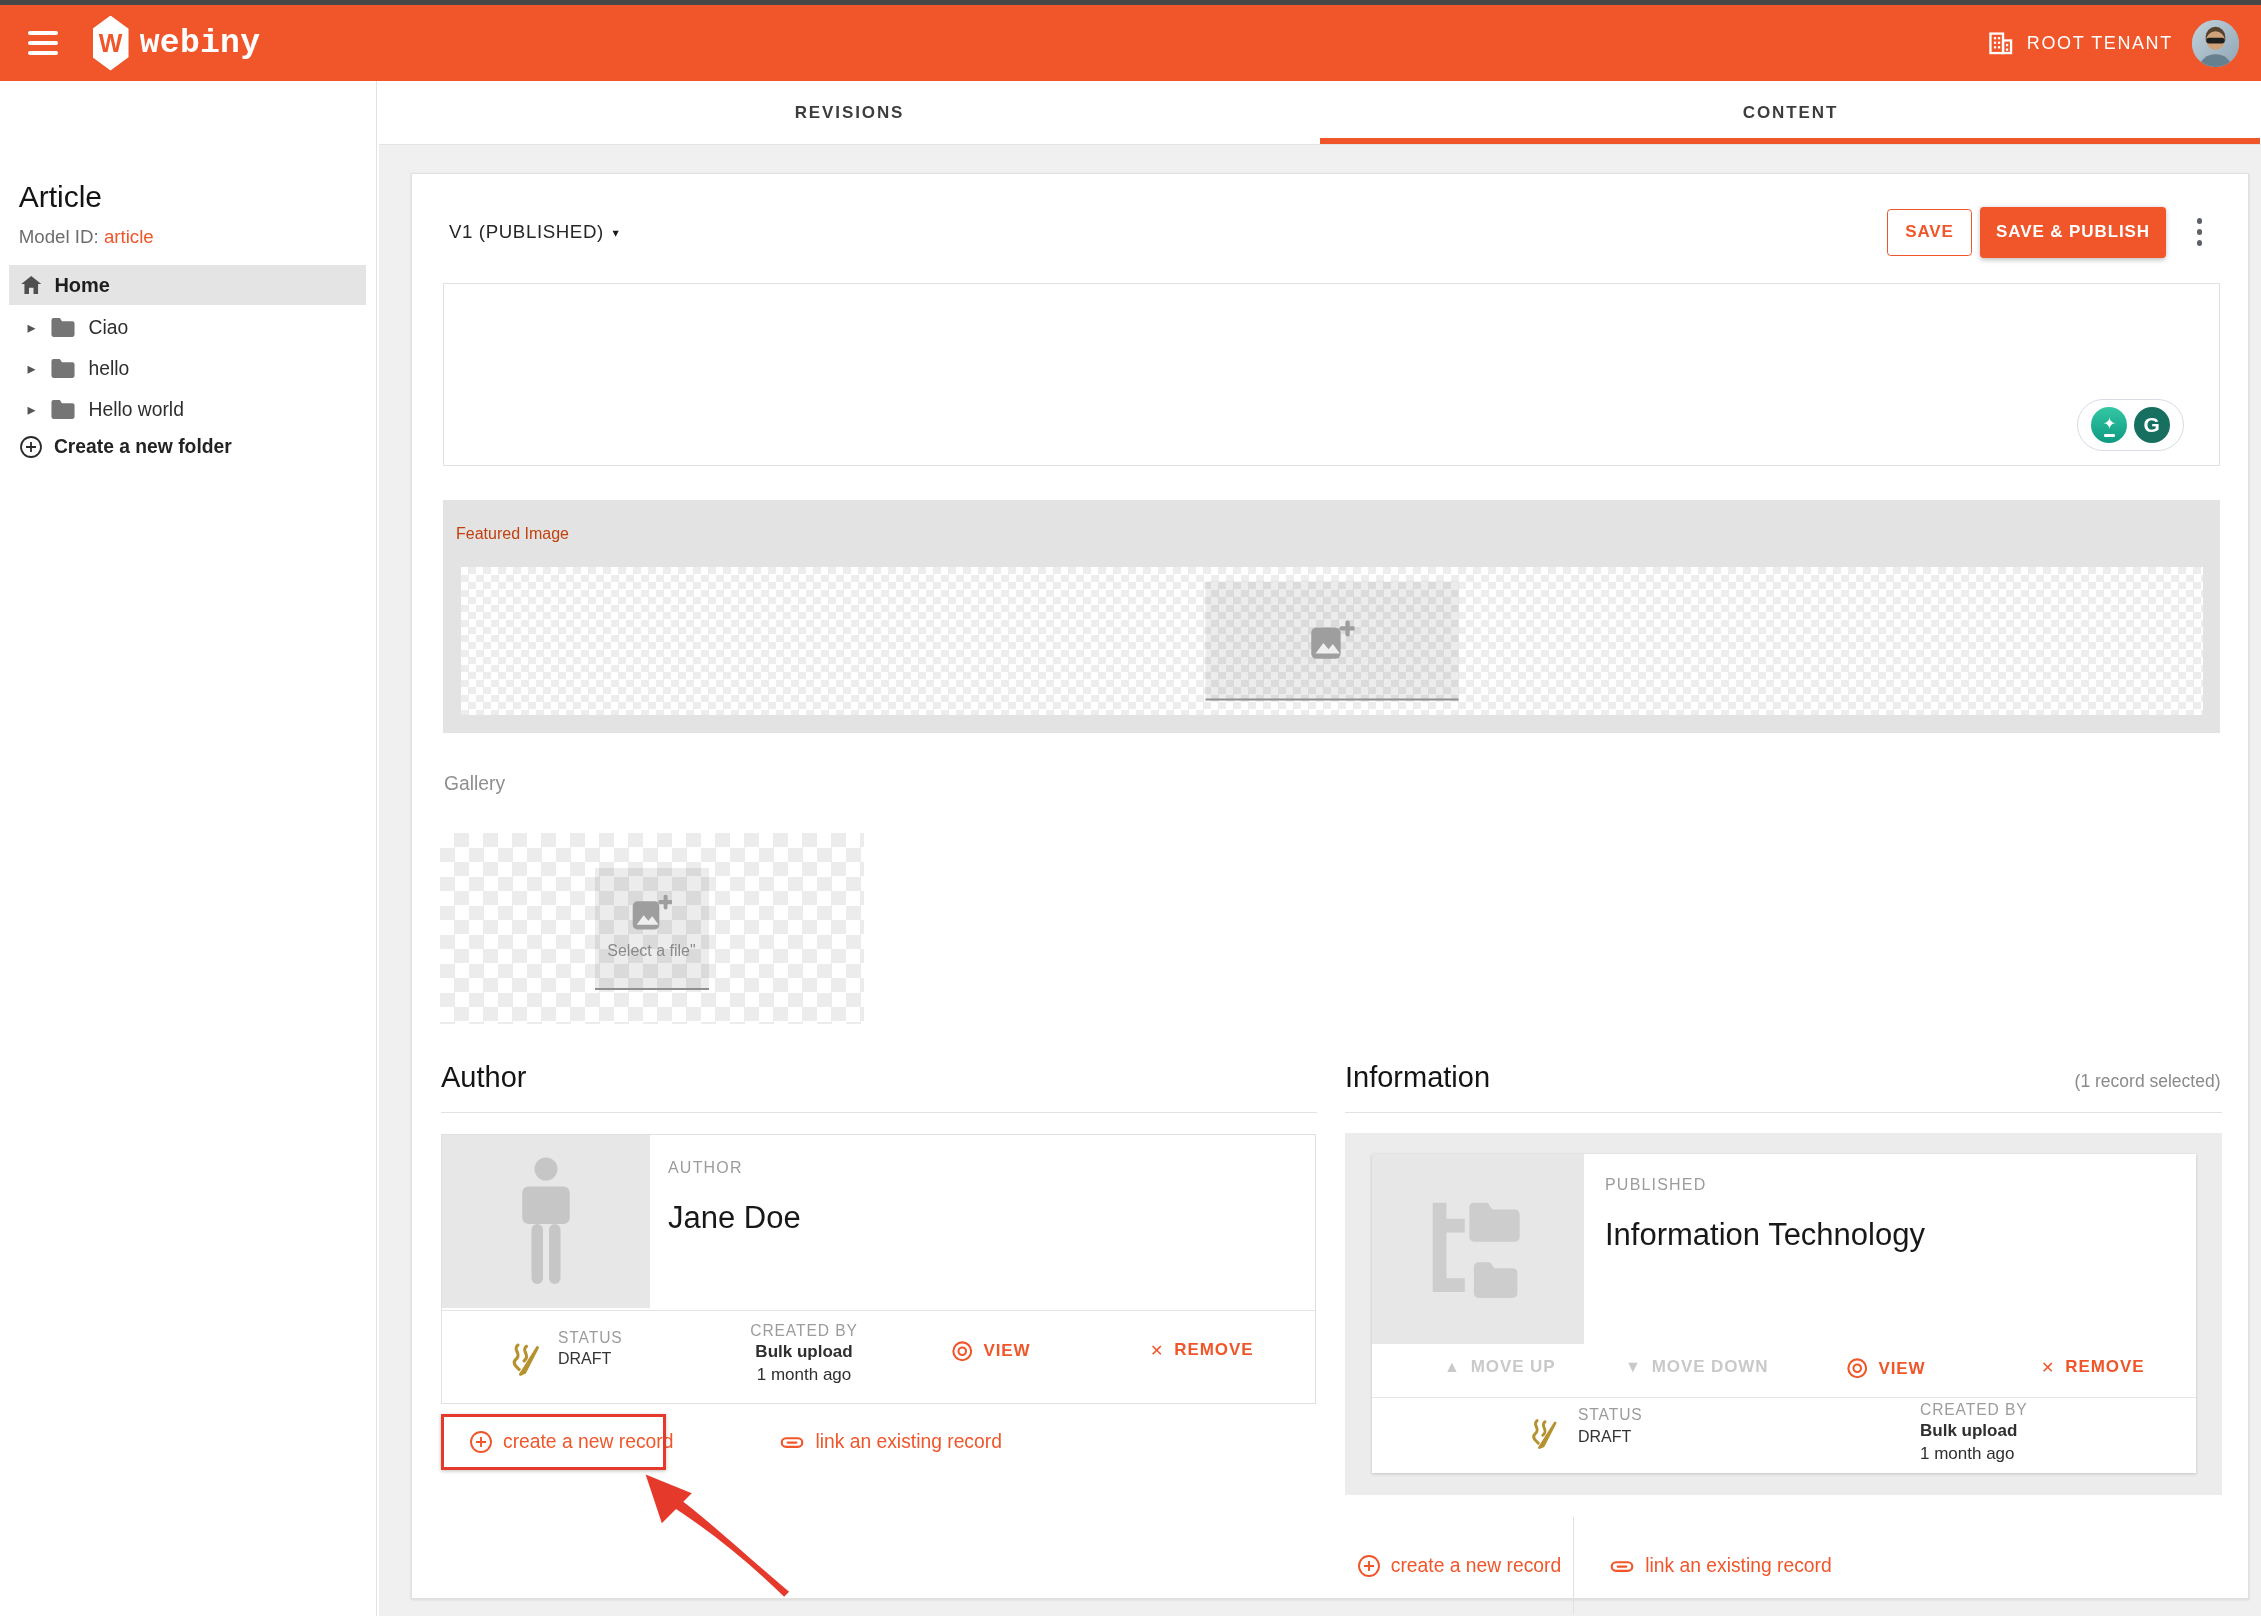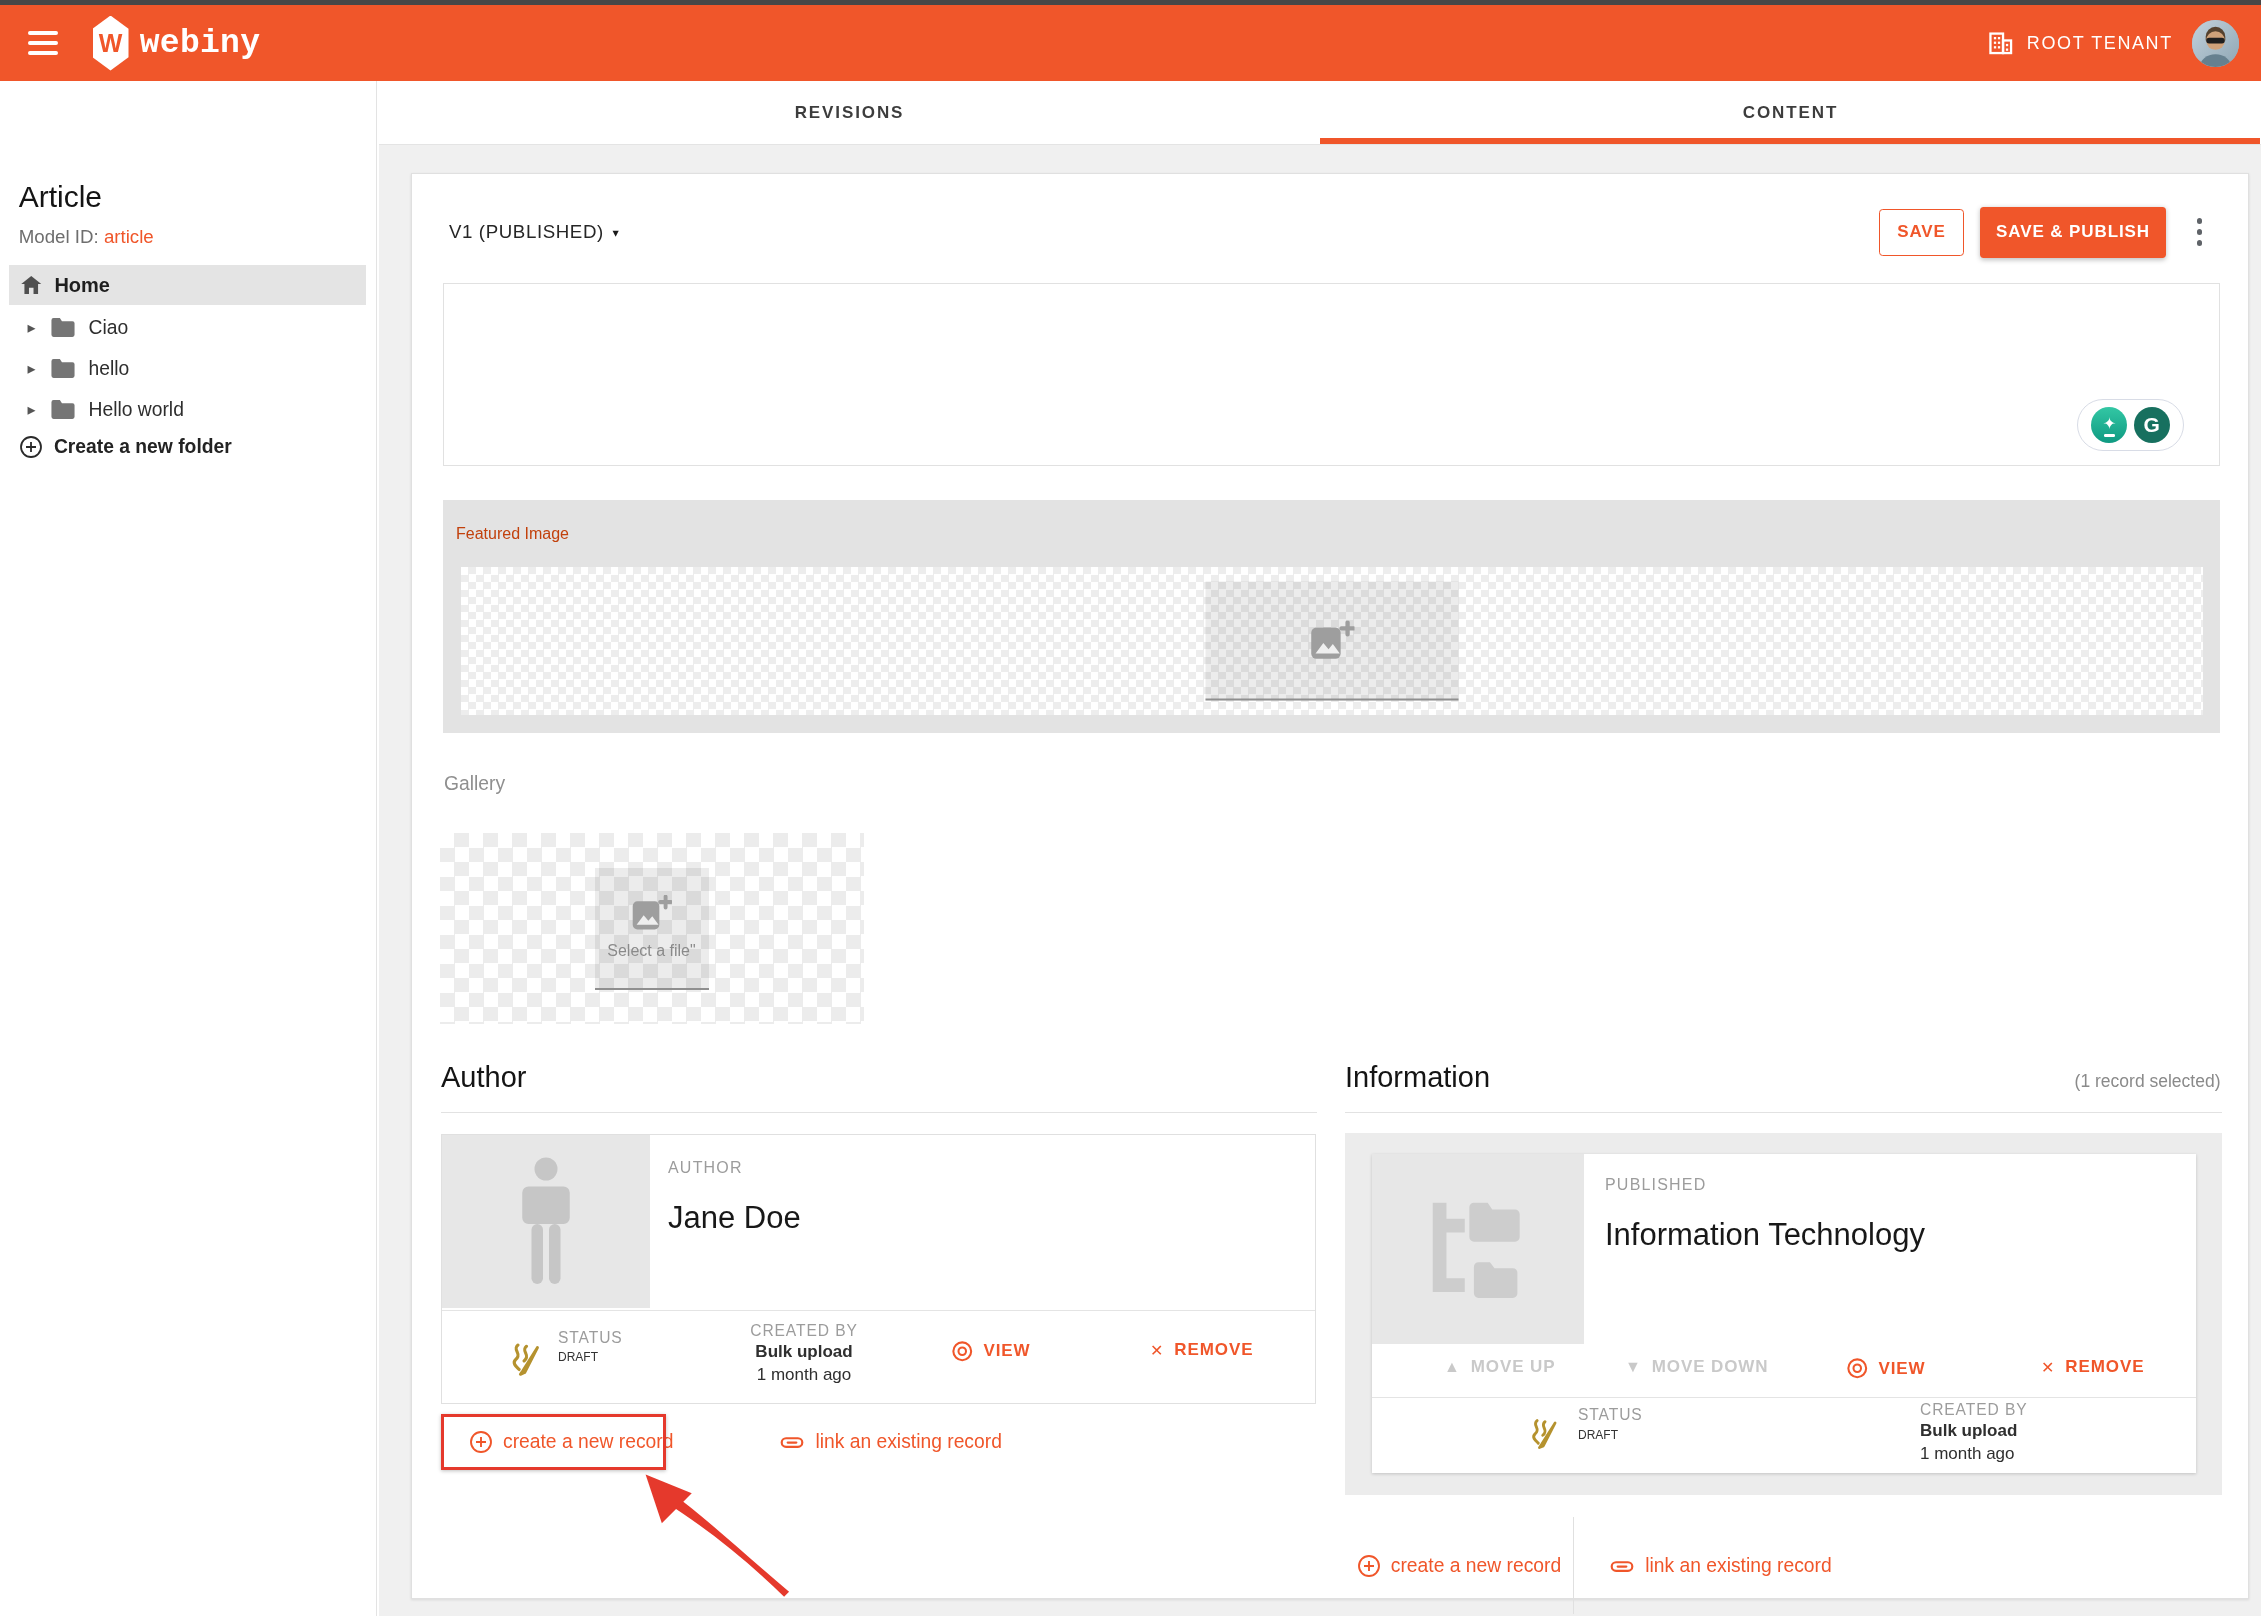--- a/index.html
+++ b/index.html
@@ -55,21 +55,21 @@
   .card { position:absolute; left:32px; top:28px; width:1838px; height:1426px; background:#fff;
           border:0.6px solid #e0e0e0; box-shadow:0 0.6px 2.5px rgba(0,0,0,0.10); }
 
   
   .toolbar { position:absolute; left:37px; right:36px; top:30px; height:56px; display:flex; align-items:center; }
   .version { font-size:18.7px; color:#262626; letter-spacing:0.6px; display:flex; align-items:center; gap:8.7px; cursor:pointer; }
   .version .caret { font-size:12.5px; color:#1a1a1a; }
   .btn { font-size:17px; letter-spacing:0.9px; font-weight:600; border-radius:3.7px; cursor:pointer;
          display:flex; align-items:center; justify-content:center; }
   .btn-outline { margin-left:auto; width:85px; height:47px; color:#f0562a; border:1.9px solid #f0562a; background:#fff; }
-  .btn-primary { margin-left:16px; width:186px; height:51px; color:#fff; background:#f0562a; border:none;
+  .btn-primary { margin-left:8px; width:186px; height:51px; color:#fff; background:#f0562a; border:none;
                  box-shadow:0 1.9px 5px rgba(0,0,0,0.25); }
   .kebab { margin-left:21px; width:25px; display:flex; flex-direction:column; align-items:center; gap:5.6px; cursor:pointer; }
   .kebab i { width:5.6px; height:5.6px; border-radius:50%; background:#5f6368; }
 
   
   .editor-box { position:absolute; left:31px; top:109px; width:1777px; height:183px; border:1.2px solid #e1e1e1; background:#fff; }
   .gram-pill { position:absolute; right:35px; bottom:13.7px; width:107px; height:52px; background:#fff;
                border:1.2px solid #d8dce6; border-radius:27.5px; display:flex; align-items:center;
                justify-content:center; gap:6.2px; cursor:pointer; }
   .gram-circ { width:36px; height:36px; border-radius:50%; display:flex; align-items:center; justify-content:center; }
@@ -103,21 +103,21 @@
   .sec-rule { position:absolute; height:1.2px; background:#e2e2e2; }
   .sel-info { position:absolute; font-size:17.5px; color:#8a8a8a; }
 
   
   .rec-card { position:absolute; background:#fff; border:1.2px solid #e0e0e0; }
   .photo-panel { position:absolute; left:0; top:0; background:#e7e7e7; display:flex; align-items:center; justify-content:center; }
   .caps-label { font-size:16px; letter-spacing:1.2px; color:#9c9c9c; font-weight:500; }
   .rec-name { font-size:31px; color:#181818; margin-top:23px; }
   .rec-divider { position:absolute; left:0; width:100%; height:1.2px; background:#e4e4e4; }
   .meta-label { font-size:15.6px; letter-spacing:0.9px; color:#9c9c9c; }
-  .meta-val { font-size:12px; color:#333; margin-top:3.7px; }
+  .meta-val { font-size:16px; color:#333; margin-top:3.7px; }
   .created-stack { text-align:center; line-height:1.35; }
   .created-stack .by { font-size:17px; font-weight:700; color:#2f2f2f; }
   .created-stack .ago { font-size:17px; color:#2f2f2f; }
   .action-link { display:flex; align-items:center; gap:10px; color:#f0562a; font-size:17px;
                  letter-spacing:0.9px; font-weight:600; cursor:pointer; }
   .action-link.disabled { color:#c9c9c9; cursor:default; }
   .action-link .glyph { font-size:16px; }
   .lower-link { display:flex; align-items:center; gap:10px; color:#f0562a; font-size:19.3px; cursor:pointer; }
 
   

